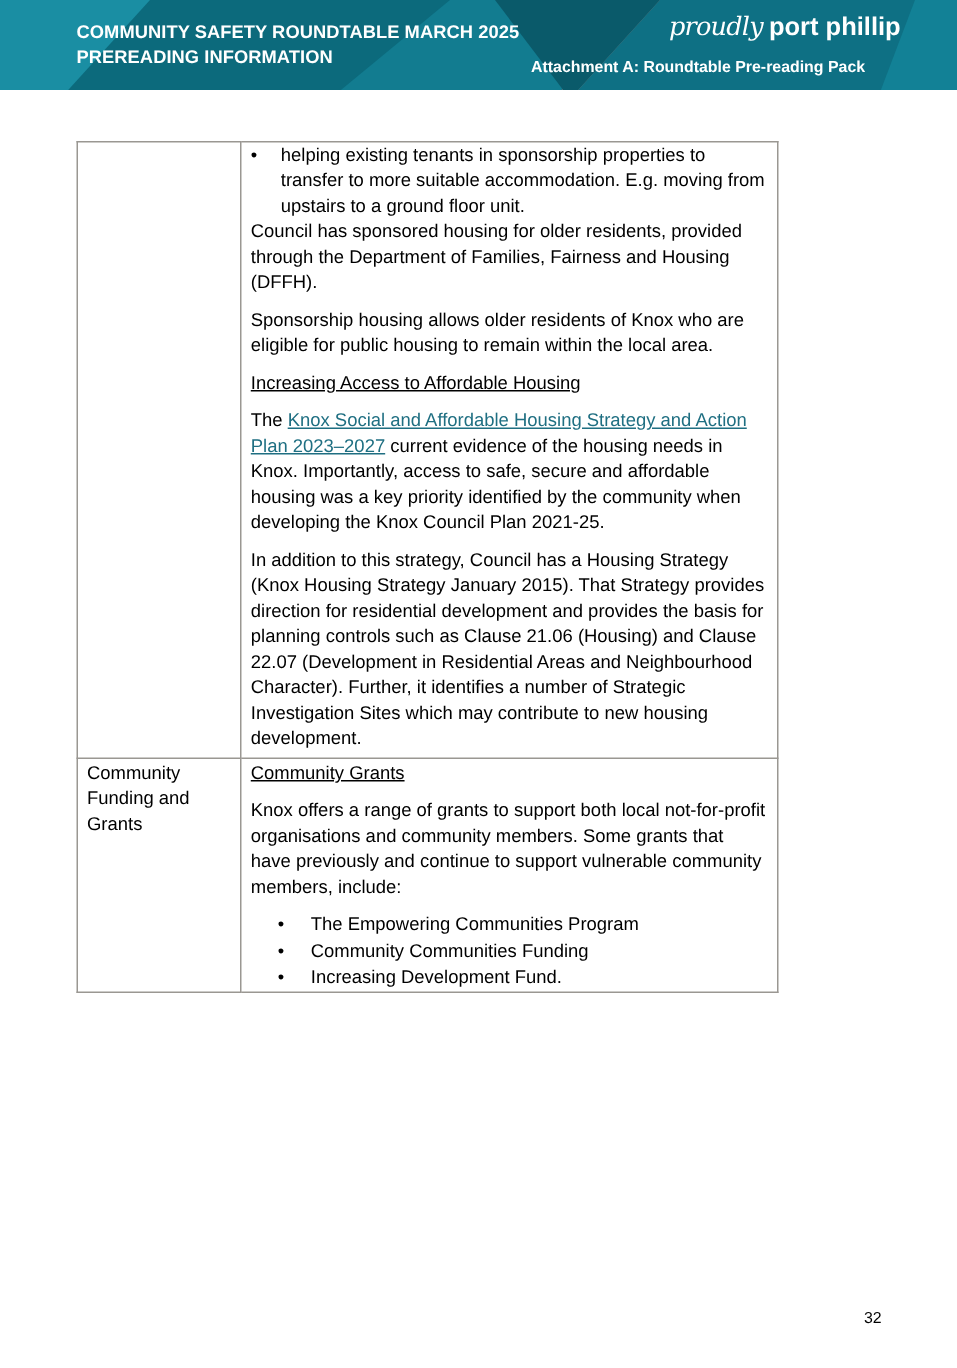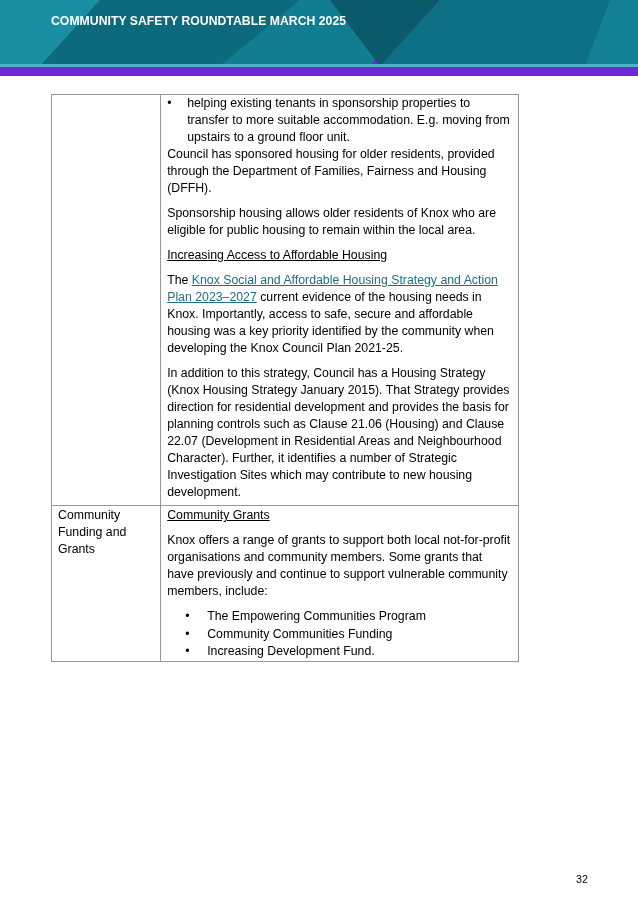--- a/index.html
+++ b/index.html
@@ -3,22 +3,22 @@
   <meta charset="utf-8">
   <style>
     html, body { margin: 0; padding: 0; }
     body {
       width: 638px; height: 912px; position: relative; overflow: hidden;
       background: #ffffff;
       font-family: "Liberation Sans", sans-serif;
       color: #000;
     }
     .header {
-      position: absolute; left: 0; top: 0; width: 638px; height: 76px;
-      background: #6d28d9; overflow: hidden;
+      position: absolute; left: 0; top: 0; width: 638px; height: 60px;
+      background: #737373; overflow: hidden;
     }
     .header svg.bg { position: absolute; left: 0; top: 0; }
     .header-line {
       position: absolute; left: 0; top: 64px; width: 638px; height: 3px;
       background: #4fb3c4;
     }
     .hdr-title {
       position: absolute; left: 51px; top: 13px;
       color: #fff; font-weight: bold; font-size: 12.2px; line-height: 17px;
       letter-spacing: 0.05px;
@@ -75,21 +75,26 @@
     <polygon points="0,0 140,0 60,66 0,66" fill="#1a8ea3"></polygon>
     <polygon points="100,0 330,0 250,66 40,66" fill="#0c6a7c"></polygon>
     <polygon points="300,0 420,0 370,66 220,66" fill="#127c90"></polygon>
     <polygon points="330,0 440,0 380,66" fill="#0a5a6a"></polygon>
     <polygon points="440,0 638,0 638,66 380,66" fill="#0e7084"></polygon>
     <polygon points="610,0 638,0 638,66 585,66" fill="#128196"></polygon>
   </svg>
   <div class="header-line"></div>
   <div class="hdr-title">
     <div>COMMUNITY SAFETY ROUNDTABLE MARCH 2025</div>
+    <div>PREREADING INFORMATION</div>
   </div>
+  <div class="logo">
+    <span class="script">proudly</span><span class="bold">port phillip</span>
+  </div>
+  <div class="attachment">Attachment A: Roundtable Pre-reading Pack</div>
 </div>
 
 <table class="content">
   <tbody>
       <tr>
     <td class="col1"></td>
     <td class="col2">
       <ul class="bullets">
         <li>helping existing tenants in sponsorship properties to transfer to more suitable accommodation. E.g. moving from upstairs to a ground floor unit.</li>
       </ul>

